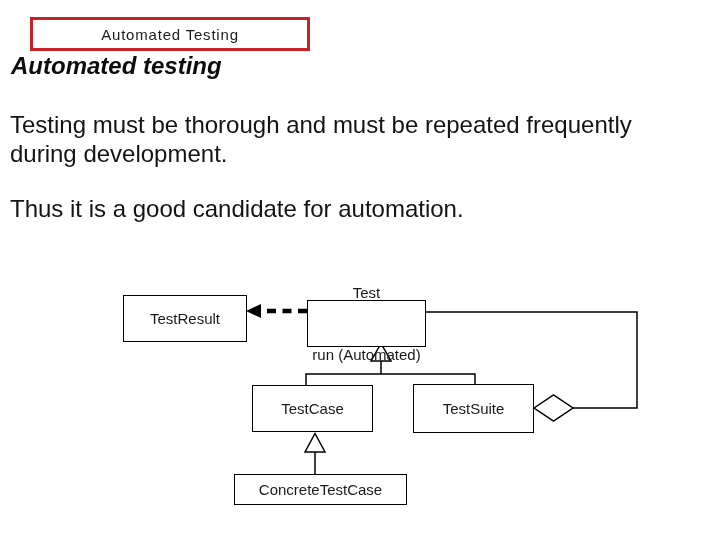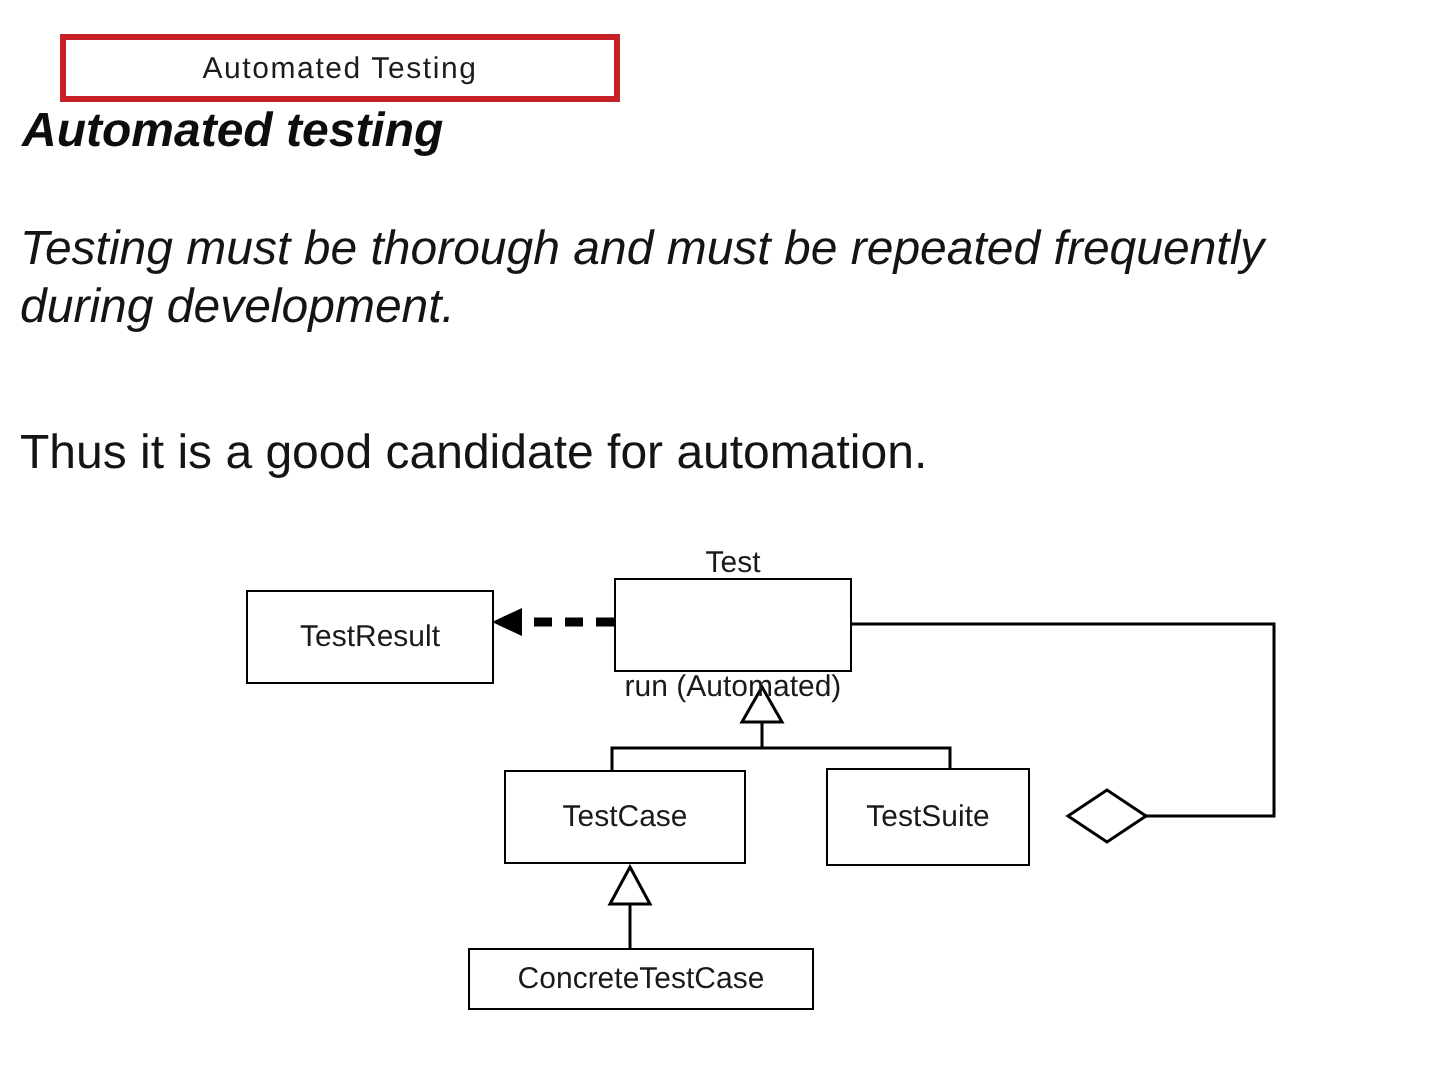--- a/index.html
+++ b/index.html
@@ -40,45 +40,45 @@
   }
 
   .para {
     position: absolute;
     left: 10px;
     margin: 0;
     font-size: 24px;
     line-height: 29px;
     color: #141414;
   }
-  .p1 { top: 110px; width: 660px; font-style: italic; }
-  .p2 { top: 194px; white-space: nowrap; margin-top: 18px; }
+  .p1 { top: 110px; width: 660px; }
+  .p2 { top: 194px; white-space: nowrap; }
   .p3 { top: 251px; white-space: nowrap; }
 
   .diagram { position: absolute; inset: 0; }
   .diagram svg { position: absolute; left: 0; top: 0; }
 
   .cls {
     position: absolute;
     box-sizing: border-box;
     background: #ffffff;
     border: 1.5px solid #000000;
     display: flex;
     flex-direction: column;
     align-items: center;
     justify-content: center;
     font-size: 15px;
     line-height: 19px;
     color: #1a1a1a;
     text-align: center;
   }
   .cls-testresult { left: 123px; top: 295px; width: 124px; height: 47px; }
-  .cls-test       { left: 307px; top: 289px; width: 119px; height: 47px; gap: 43px; }
+  .cls-test       { left: 307px; top: 300px; width: 119px; height: 47px; gap: 43px; }
   .cls-testcase   { left: 240px; top: 385px; width: 121px; height: 47px; margin-left: 12px; }
-  .cls-testsuite  { left: 413px; top: 384px; width: 102px; height: 49px; }
+  .cls-testsuite  { left: 413px; top: 384px; width: 121px; height: 49px; }
   .cls-concrete   { left: 234px; top: 474px; width: 173px; height: 31px; }
   .cls .op { white-space: nowrap; }
 </style>
 </head>
 <body>
 
 <div class="slide">
 
   <div class="title-box">
     <span>Automated Testing</span>

